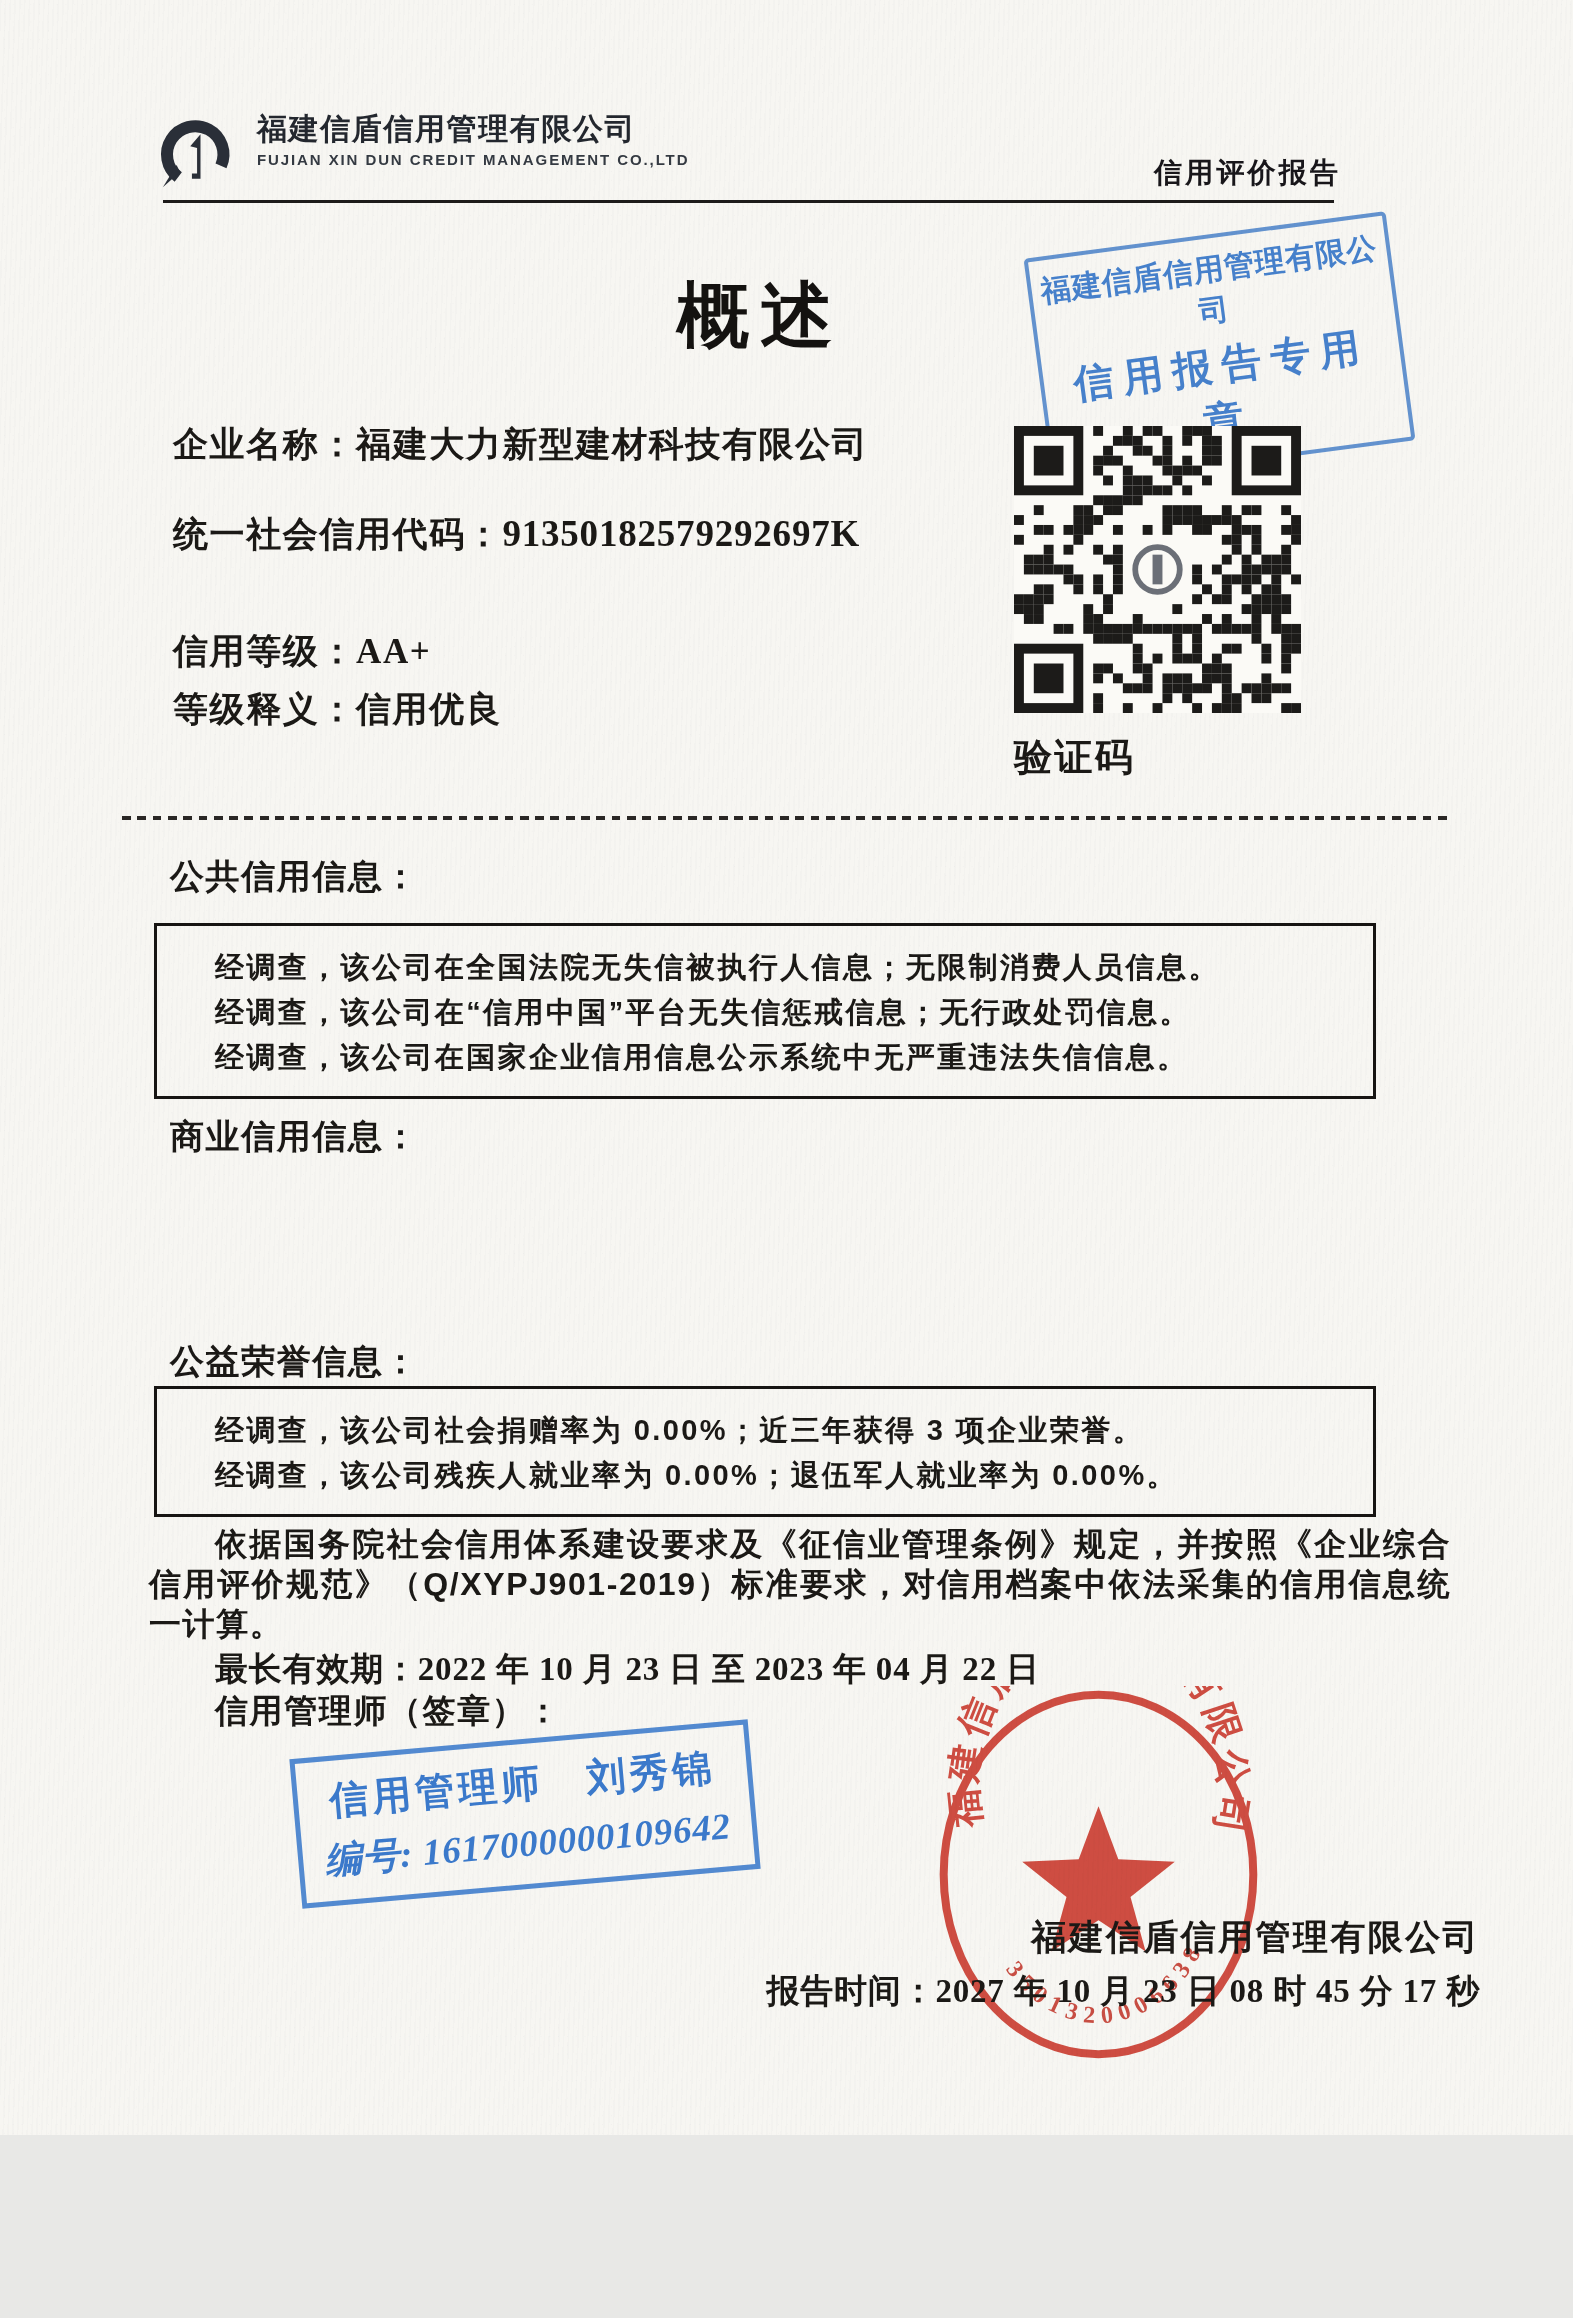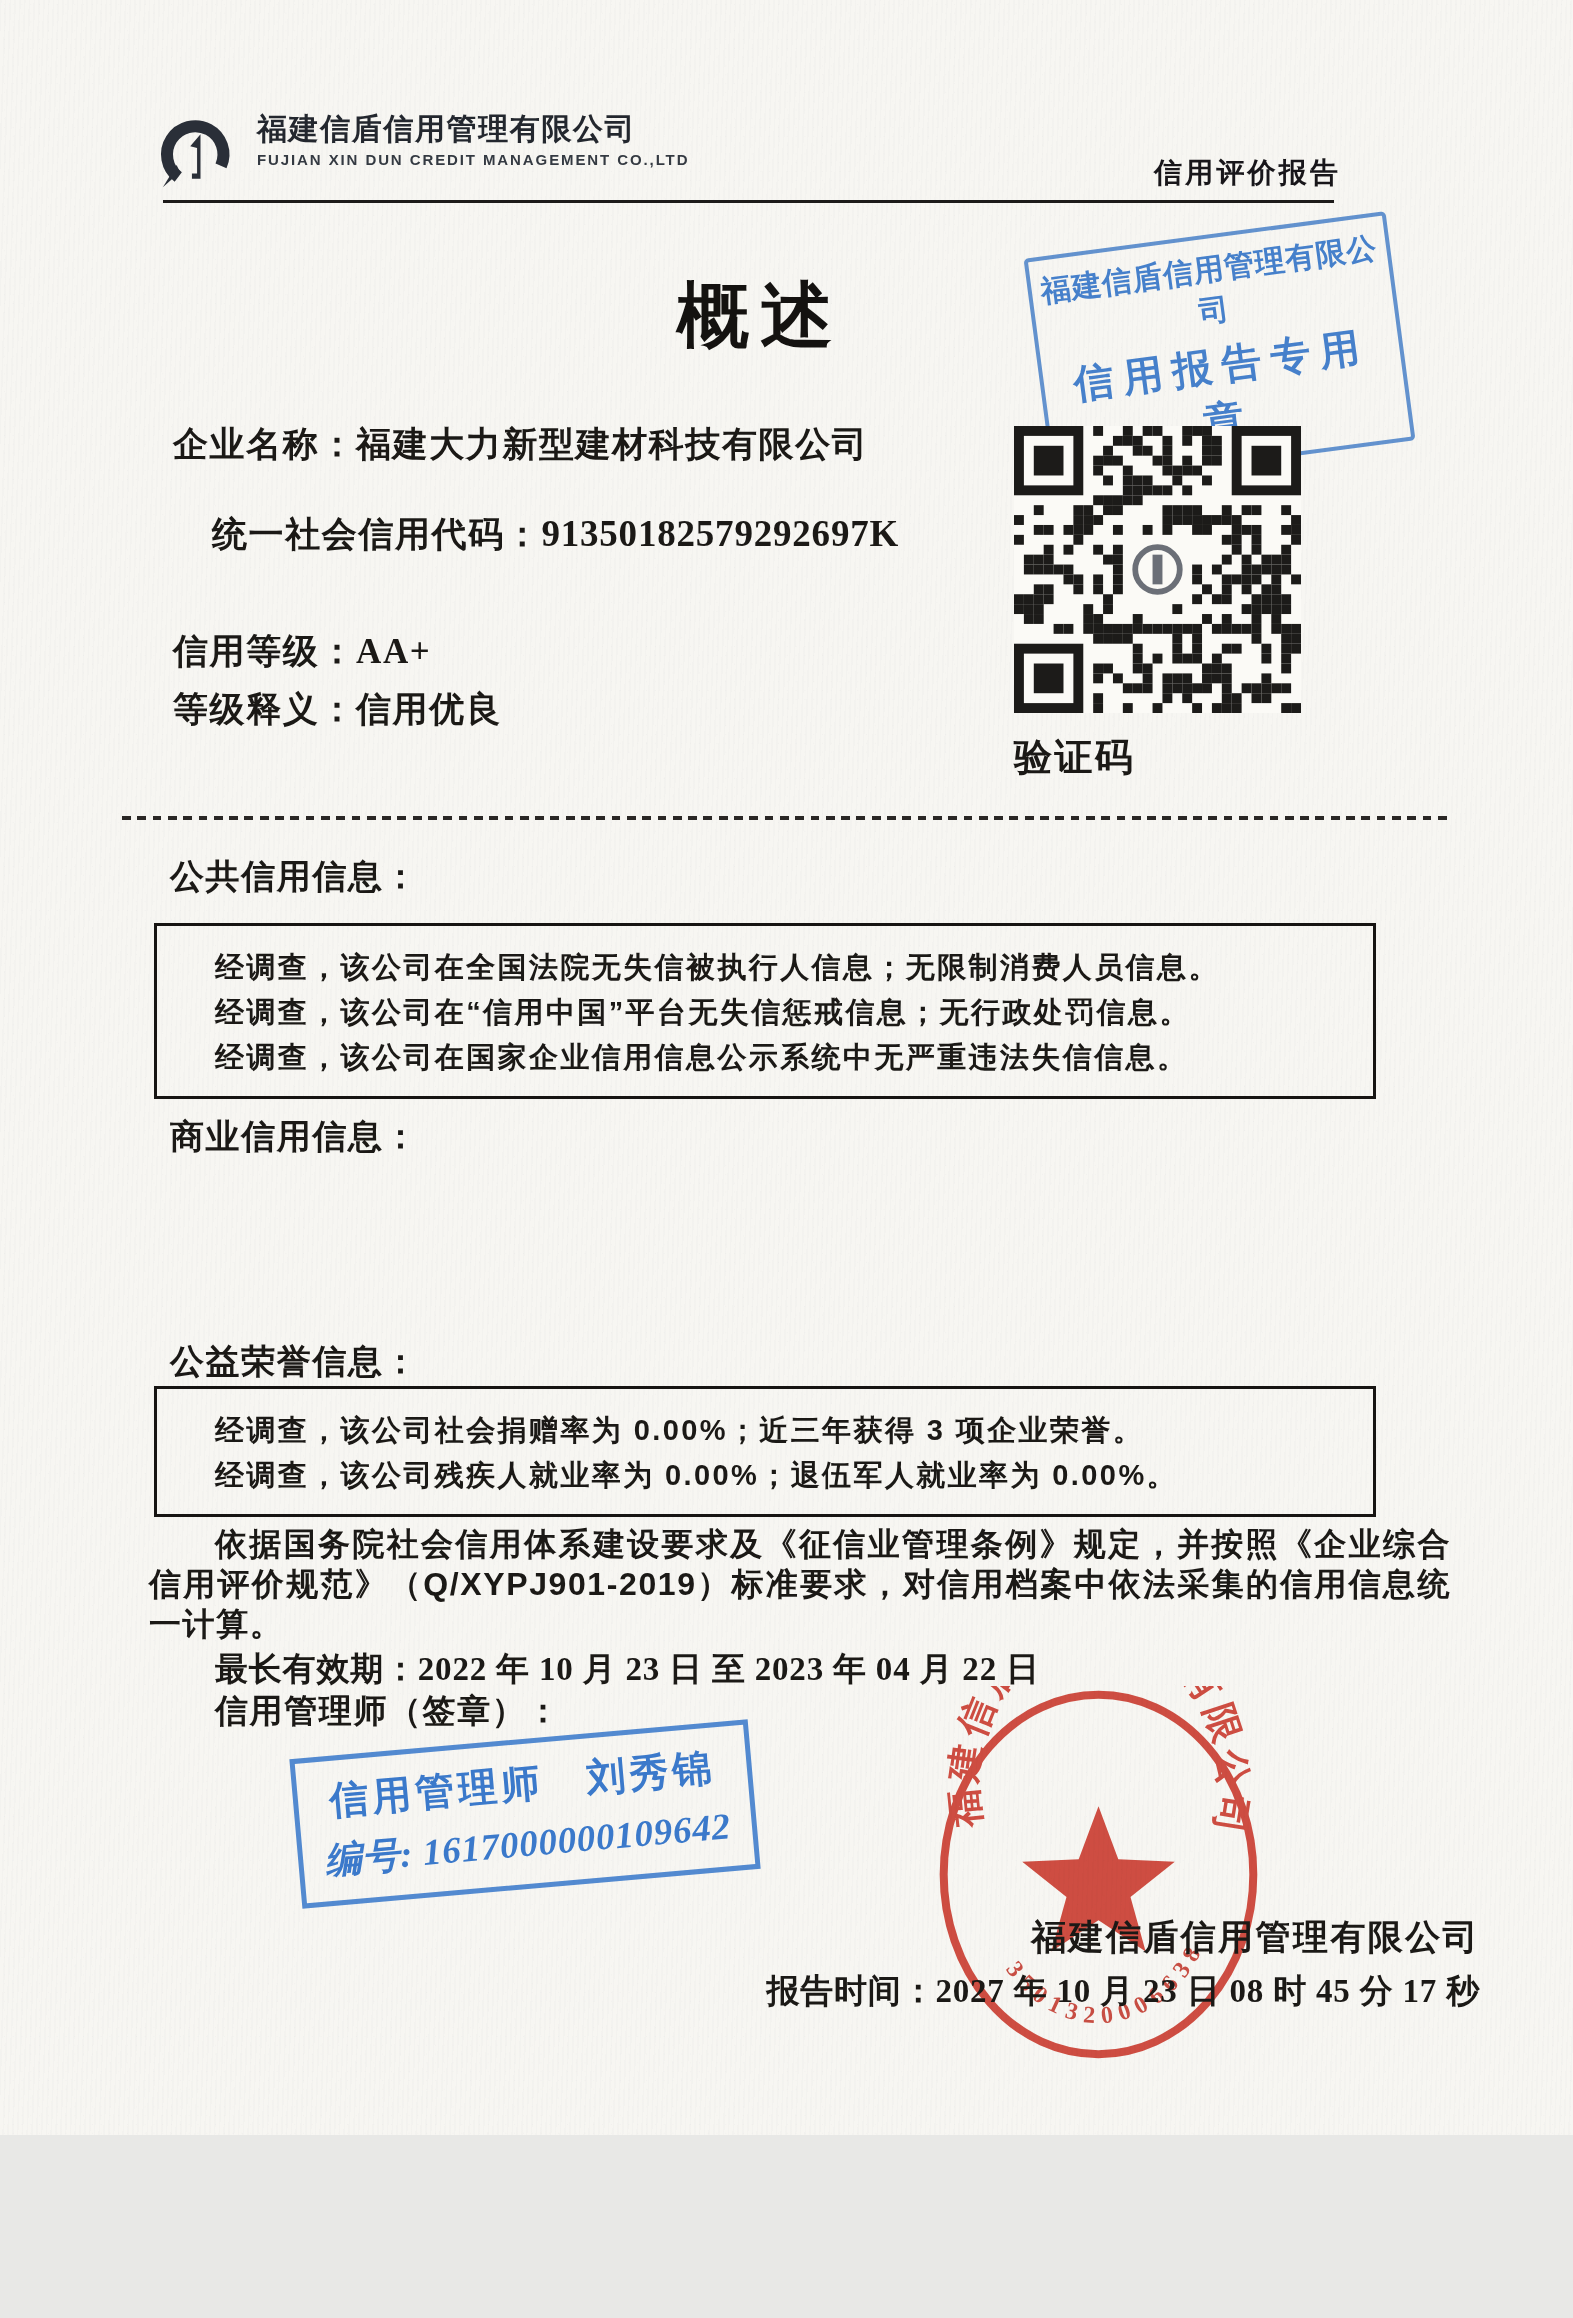--- a/index.html
+++ b/index.html
@@ -32,21 +32,21 @@
     transform:rotate(-7.5deg); text-align:center; color:rgba(40,108,196,.92);
     opacity:.93;
   }
   .corner-stamp .l1{font-size:30px; letter-spacing:0.8px;}
   .corner-stamp .l2{font-size:40px; letter-spacing:9.6px; margin-top:6.4px;}
 
   .doc-title{left:677px; top:268px; font-size:72px; letter-spacing:11.2px; color:#141210;}
 
   
   .field{left:173px; font-size:35px; letter-spacing:1.6px; white-space:pre;}
-  .f1{top:421px;} .f2{top:511px;margin-left:39px;} .f3{top:596px;margin-top:32px;} .f4{top:686px;}
+  .f1{top:421px;} .f2{top:511px;} .f3{top:596px;margin-top:32px;} .f4{top:686px;}
   .f2 .val{font-family:"Liberation Serif","DejaVu Serif",serif; font-size:37px; letter-spacing:0.8px;}
 
   
   .qr-box{left:1014px; top:426px;}
   .qr-caption{left:1014px; top:732px; width:289px; text-align:left; font-size:38px; letter-spacing:2.4px;}
 
   .dashed-rule{left:122px; top:816px; width:1326px; height:4px;
     background:repeating-linear-gradient(90deg,#2a2725 0 8.8px, transparent 8.8px 15.3px);}
 
   .sec-h{left:170px; font-size:34px; letter-spacing:1.6px;}

